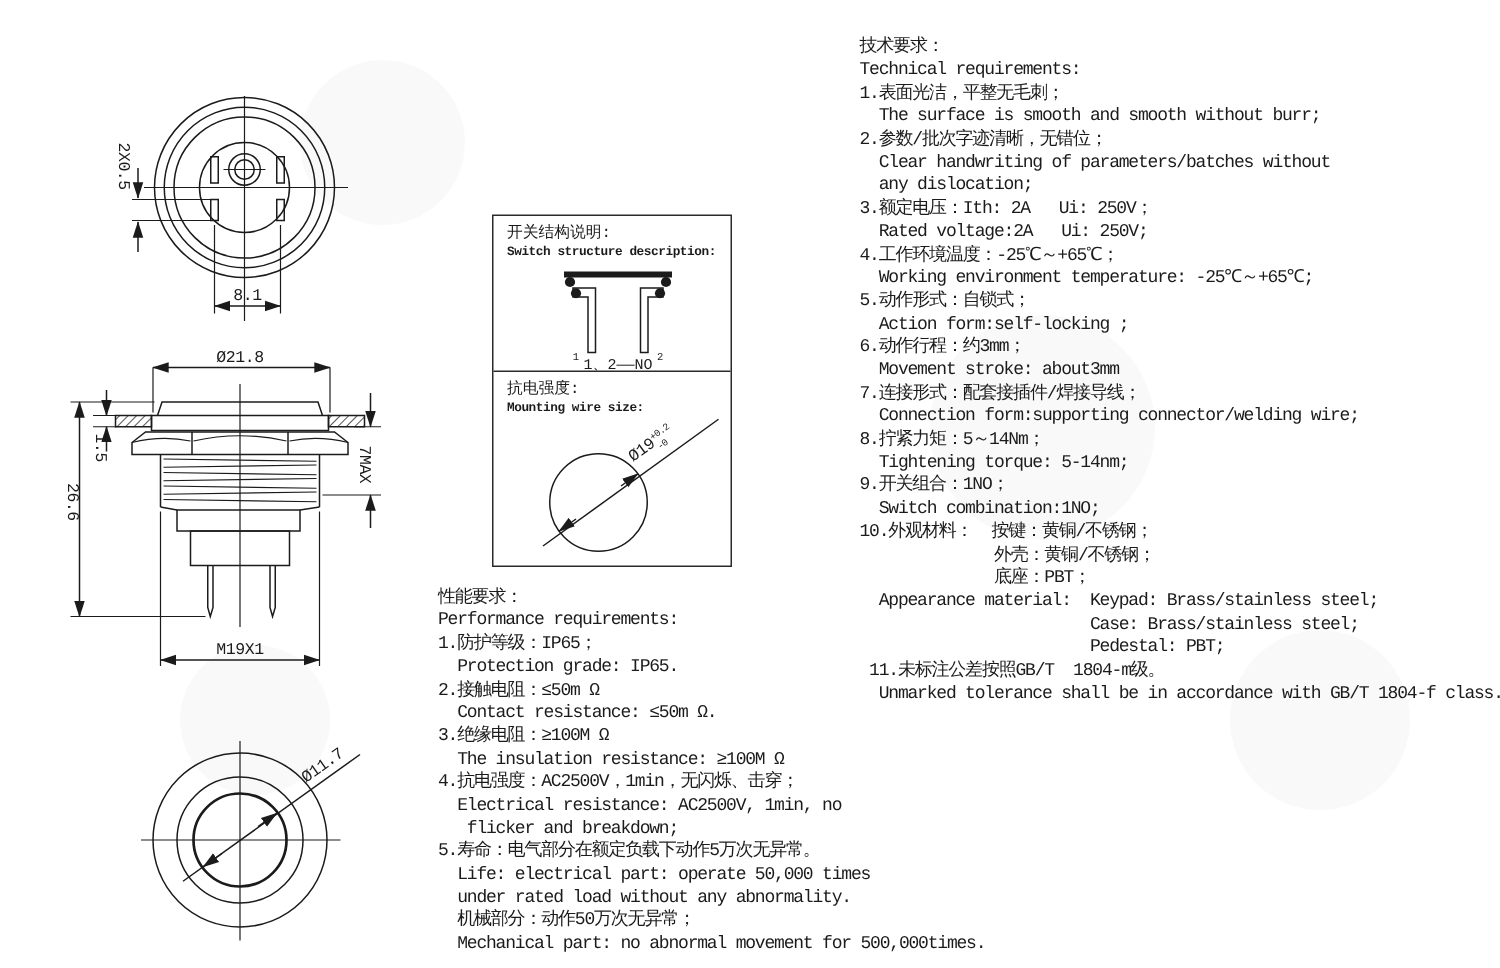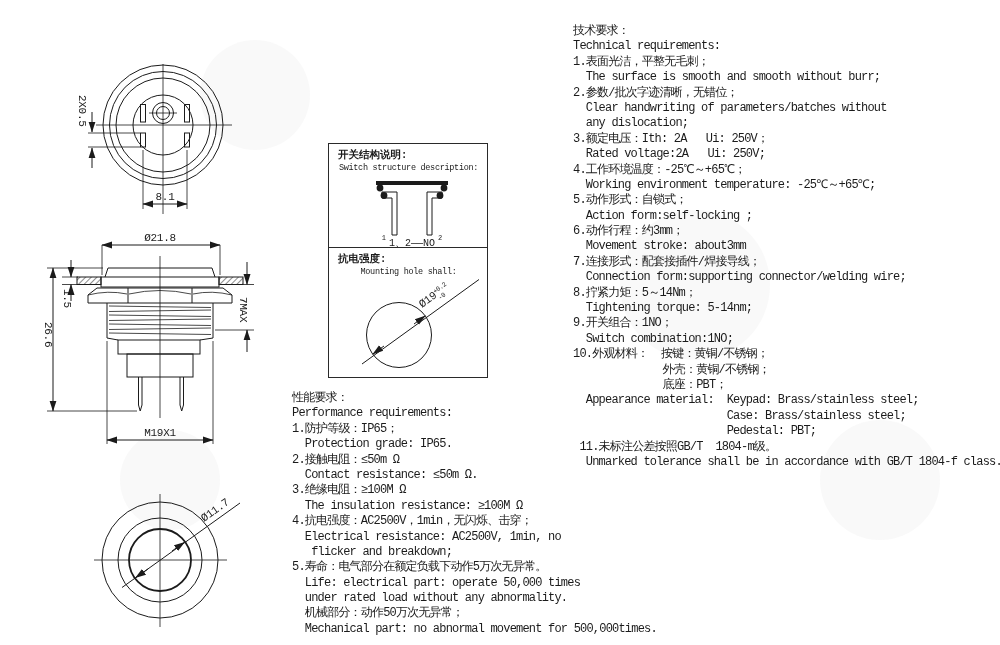--- a/index.html
+++ b/index.html
@@ -15,22 +15,22 @@
   .tline{height:15.4px;}
   #tech-block{left:573px;top:24px;}
   #perf-block{left:292px;top:391px;}
   .midbox{
     position:absolute;left:328px;top:143px;width:160px;height:235px;
     border:1.5px solid #2a2a2a;box-sizing:border-box;background:transparent;
   }
   .midbox .section{position:relative;box-sizing:border-box;padding:4px 8px 0 9px;}
   .midbox .sec-top{height:104px;border-bottom:1.5px solid #2a2a2a;}
   .midbox .sec-bottom{height:127px;}
-  .box-title-zh{font-size:10.5px;font-weight:bold;letter-spacing:0;}
-  .box-title-en{font-size:8.5px;font-weight:normal;letter-spacing:-0.3px;margin-top:1px;text-align:center;}
+  .box-title-zh{font-size:10.5px;font-weight:normal;letter-spacing:0;}
+  .box-title-en{font-size:8.5px;font-weight:bold;letter-spacing:-0.3px;margin-top:1px;}
   .secsvg{position:absolute;left:0;top:33px;}
   svg{display:block;}
   .ln{stroke:#1b1b1b;stroke-width:1;fill:none;}
   .thin{stroke:#1b1b1b;stroke-width:0.8;fill:none;}
   .thick{stroke:#1b1b1b;stroke-width:1.8;fill:none;}
   .solid{fill:#1b1b1b;stroke:none;}
   .dim{font-family:"Liberation Mono","DejaVu Sans Mono",monospace;font-size:11px;fill:#1b1b1b;letter-spacing:-0.3px;}
   .dim-sm{font-family:"Liberation Mono","DejaVu Sans Mono",monospace;font-size:7px;fill:#1b1b1b;}
   .note-txt{font-family:"Liberation Mono","DejaVu Sans Mono",monospace;font-size:10px;fill:#1b1b1b;}
   .wm{position:absolute;border-radius:50%;background:#8a8a8a;opacity:0.05;pointer-events:none;}
@@ -198,21 +198,21 @@
         <path class="ln" d="M53,15 L68,15 L68,58 L63,58 L63,21 L53,21 Z"></path>
         <path class="ln" d="M113,15 L98,15 L98,58 L103,58 L103,21 L113,21 Z"></path>
       </g>
       <text class="dim-sm" x="57" y="63" text-anchor="end">1</text>
       <text class="dim-sm" x="109" y="63" text-anchor="start">2</text>
       <text class="note-txt" x="83" y="69" text-anchor="middle">1、2——NO</text>
     </svg>
   </div>
   <div class="section sec-bottom">
     <div class="box-title-zh">抗电强度:</div>
-    <div class="box-title-en">Mounting hole shall:</div>
+    <div class="box-title-en">Mounting wire size:</div>
     <svg class="secsvg" style="top:30px" width="158" height="94" viewBox="0 0 158 94">
       <circle class="ln" cx="70" cy="57" r="32.5"></circle>
       <g>
         <line class="ln" x1="33" y1="86" x2="150" y2="1.5"></line>
         <line class="ln" x1="85" y1="46" x2="96.3" y2="37.9" marker-end="url(#arr)"></line>
         <line class="ln" x1="55" y1="68" x2="43.7" y2="76.1" marker-end="url(#arr)"></line>
         <text class="dim" x="93" y="30" transform="rotate(-36 93 30)"><tspan>Ø19</tspan><tspan dy="-4" font-size="6.5">+0.2</tspan><tspan dx="-14" dy="8" font-size="6.5">-0</tspan></text>
       </g>
     </svg>
   </div>

